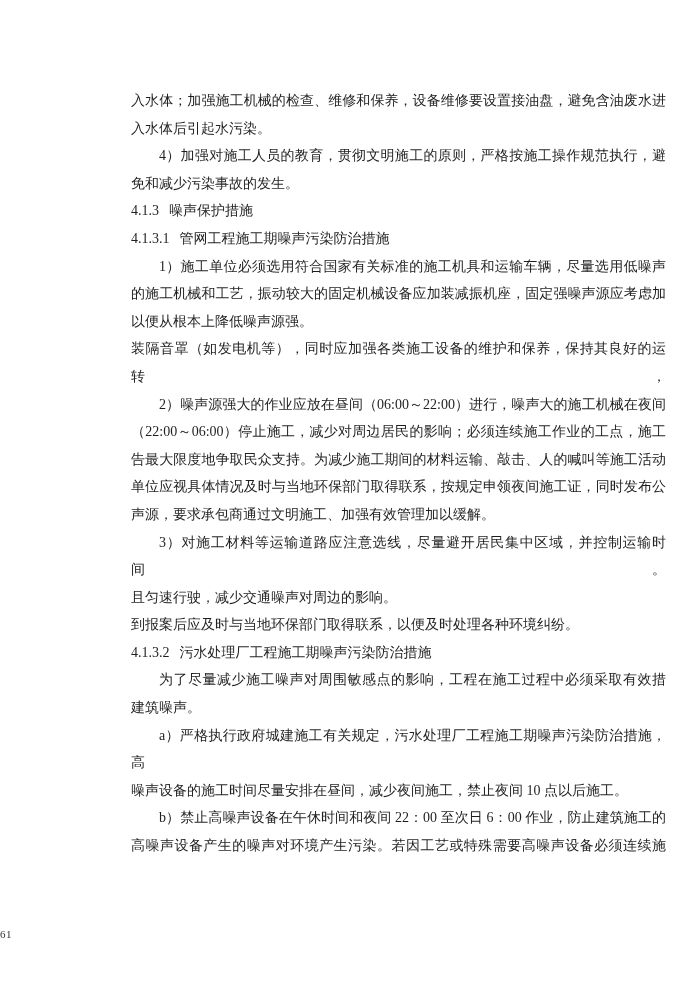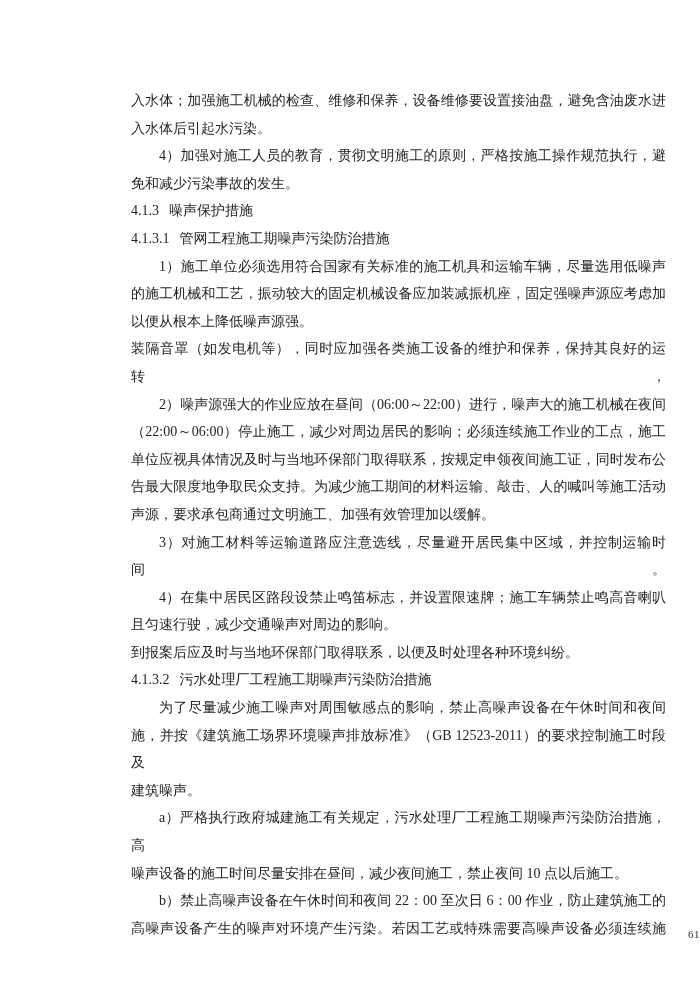--- a/index.html
+++ b/index.html
@@ -36,21 +36,21 @@
     text-indent: 28px;
   }
   .line.heading .h-num {
     margin-right: 10px;
   }
   .footer {
     position: absolute;
     left: 0;
     right: 0;
     top: 924px;
-    text-align: right;
+    text-align: left;
   }
   .pageno {
     font-size: 11px;
     color: #333333;
     letter-spacing: 0.5px;
   }
 </style>
 </head>
 <body>
 
@@ -61,30 +61,28 @@
       <div class="line indent fill">4）加强对施工人员的教育，贯彻文明施工的原则，严格按施工操作规范执行，避</div>
       <div class="line">免和减少污染事故的发生。</div>
       <div class="line heading"><span class="h-num">4.1.3</span><span>噪声保护措施</span></div>
       <div class="line heading"><span class="h-num">4.1.3.1</span><span>管网工程施工期噪声污染防治措施</span></div>
       <div class="line indent fill">1）施工单位必须选用符合国家有关标准的施工机具和运输车辆，尽量选用低噪声</div>
       <div class="line fill">的施工机械和工艺，振动较大的固定机械设备应加装减振机座，固定强噪声源应考虑加</div>
       <div class="line">以便从根本上降低噪声源强。</div>
       <div class="line fill">装隔音罩（如发电机等），同时应加强各类施工设备的维护和保养，保持其良好的运转，</div>
       <div class="line indent fill">2）噪声源强大的作业应放在昼间（06:00～22:00）进行，噪声大的施工机械在夜间</div>
       <div class="line fill">（22:00～06:00）停止施工，减少对周边居民的影响；必须连续施工作业的工点，施工</div>
+      <div class="line fill">告最大限度地争取民众支持。为减少施工期间的材料运输、敲击、人的喊叫等施工活动</div>
       <div class="line fill">单位应视具体情况及时与当地环保部门取得联系，按规定申领夜间施工证，同时发布公</div>
-      <div class="line fill">告最大限度地争取民众支持。为减少施工期间的材料运输、敲击、人的喊叫等施工活动</div>
       <div class="line">声源，要求承包商通过文明施工、加强有效管理加以缓解。</div>
       <div class="line indent fill">3）对施工材料等运输道路应注意选线，尽量避开居民集中区域，并控制运输时间。</div>
-      <div class="line indent fill">4）在集中居民区路段设禁止鸣笛标志，并设置限速牌；施工车辆禁止鸣高音喇叭</div>
       <div class="line">且匀速行驶，减少交通噪声对周边的影响。</div>
       <div class="line">到报案后应及时与当地环保部门取得联系，以便及时处理各种环境纠纷。</div>
       <div class="line heading"><span class="h-num">4.1.3.2</span><span>污水处理厂工程施工期噪声污染防治措施</span></div>
-      <div class="line indent fill">为了尽量减少施工噪声对周围敏感点的影响，禁止高噪声设备在午休时间和夜间</div>
-      <div class="line fill">施，并按《建筑施工场界环境噪声排放标准》（GB 12523-2011）的要求控制施工时段及</div>
+      <div class="line indent fill">为了尽量减少施工噪声对周围敏感点的影响，工程在施工过程中必须采取有效措</div>
       <div class="line">建筑噪声。</div>
       <div class="line indent fill">a）严格执行政府城建施工有关规定，污水处理厂工程施工期噪声污染防治措施，高</div>
       <div class="line">噪声设备的施工时间尽量安排在昼间，减少夜间施工，禁止夜间 10 点以后施工。</div>
       <div class="line indent fill">b）禁止高噪声设备在午休时间和夜间 22：00 至次日 6：00 作业，防止建筑施工的</div>
       <div class="line fill">高噪声设备产生的噪声对环境产生污染。若因工艺或特殊需要高噪声设备必须连续施</div>
     </div>
   <div class="footer">
     <span class="pageno">61</span>
   </div>
 </div>

